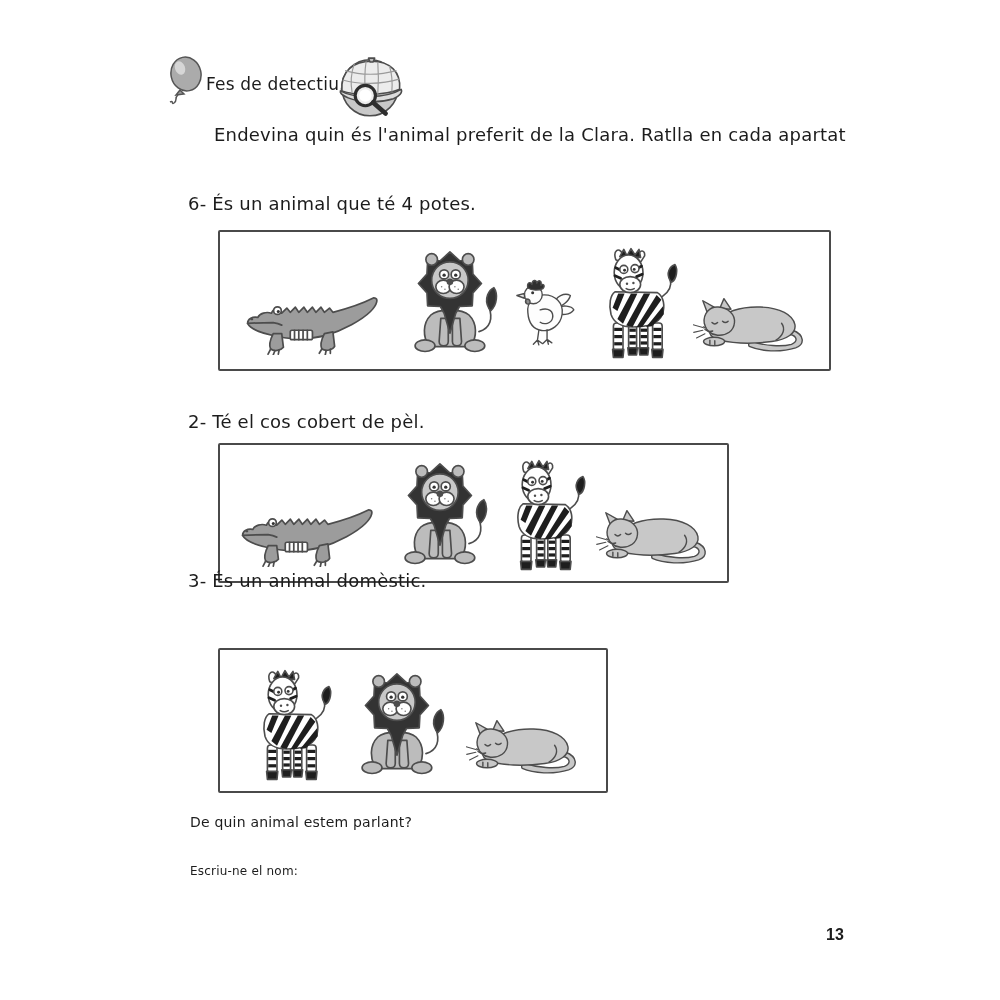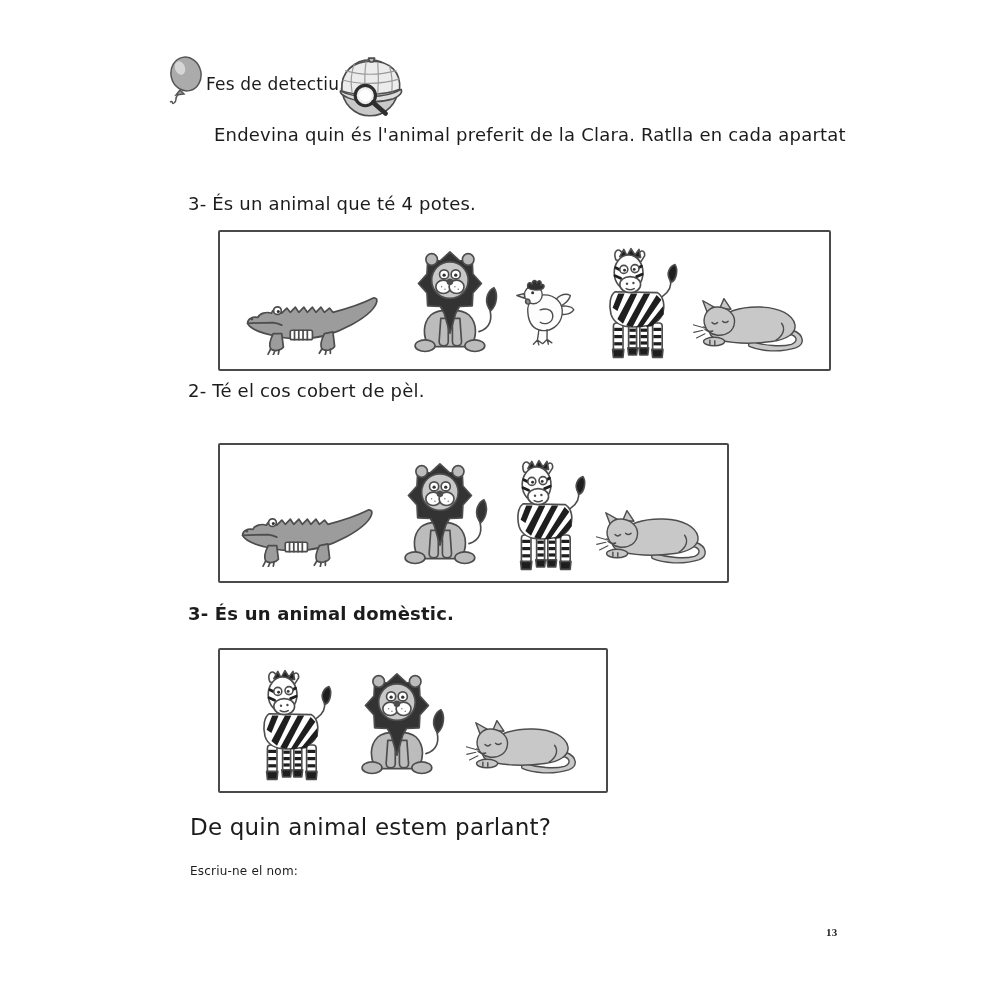--- a/index.html
+++ b/index.html
@@ -4,39 +4,39 @@
 <style>
   html,body{margin:0;padding:0;background:#fff;}
   .page{position:relative;width:1000px;height:1000px;background:#fff;overflow:hidden;
         font-family:"DejaVu Sans","Liberation Sans",sans-serif;color:#1c1c1c;letter-spacing:.2px;}
   .hdr-balloon{position:absolute;left:162px;top:56px;width:46px;height:50px;}
   .hdr-title{position:absolute;left:206px;top:74px;font-size:17px;font-weight:500;}
   .hdr-detective{position:absolute;left:331px;top:55px;width:78px;height:64px;}
   .intro{position:absolute;left:199px;top:116px;width:660px;font-size:18px;line-height:37px;margin-left:15px;}
   .q{position:absolute;font-size:18px;margin:0;}
   .q1{left:188px;top:193px;}
-  .q2{left:188px;top:380px;text-align:right;}
-  .q3{left:188px;top:603px;font-weight:bold;}
+  .q2{left:188px;top:411px;text-align:right;}
+  .q3{left:188px;top:570px;}
   .animal-box{position:absolute;border:2px solid #4a4a4a;border-radius:2px;background:#fff;
               display:flex;justify-content:space-evenly;align-items:flex-end;
               padding:8px 6px 10px;box-sizing:border-box;}
   .box1{left:218px;top:230px;width:613px;height:141px;}
   .box2{left:218px;top:443px;width:511px;height:140px;}
   .box3{left:218px;top:648px;width:390px;height:145px;}
   .animal{display:block;}
   .animal svg{display:block;width:100%;height:100%;}
   .animal-crocodile{width:150px;height:64px;margin-bottom:4px;}
   .animal-lion{width:96px;height:112px;}
   .animal-hen{width:62px;height:72px;margin-bottom:10px;}
   .animal-zebra{width:88px;height:112px;}
   .animal-cat{width:116px;height:60px;margin-bottom:4px;}
-  .foot-q{position:absolute;left:190px;top:814px;font-size:23px;margin:0;}
+  .foot-q{position:absolute;left:190px;top:814px;font-size:14px;margin:0;}
   .foot-w{position:absolute;left:190px;top:864px;font-size:12px;margin:0;}
-  .pagenum{position:absolute;left:826px;top:926px;font-size:11px;font-weight:bold;
-           font-family:Liberation Serif, serif;}
+  .pagenum{position:absolute;left:826px;top:926px;font-size:16px;font-weight:bold;
+           font-family:Liberation Sans, sans-serif;}
   .defs{position:absolute;width:0;height:0;overflow:hidden;}
 </style>
 </head>
 <body>
 
 <svg class="defs" aria-hidden="true">
   <defs>
     <symbol id="a-crocodile" viewBox="0 0 170 75">
       <g stroke="#4d4d4d" stroke-width="2" stroke-linejoin="round" stroke-linecap="round">
         <path fill="#9c9c9c" d="M6,38 C6,32 12,30 18,31 C20,26 28,24 34,26 C36,20 44,20 46,26
@@ -215,21 +215,21 @@
           <path d="M54,61 L70,75" stroke="#2e2e2e" stroke-width="6" stroke-linecap="round"></path>
         </g>
       </g>
     </svg>
   </span>
 
   <div class="intro">
     <div>Endevina quin és l'animal preferit de la Clara. Ratlla en cada apartat</div>
   </div>
 
-  <p class="q q1">3- És un animal que té 4 potes.</p>
+  <p class="q q1">6- És un animal que té 4 potes.</p>
   <div class="animal-box box1">
       <div class="animal animal-crocodile">
         <svg>
           <use href="#a-crocodile"></use>
         </svg>
       </div>
       <div class="animal animal-lion">
         <svg>
           <use href="#a-lion"></use>
         </svg>

